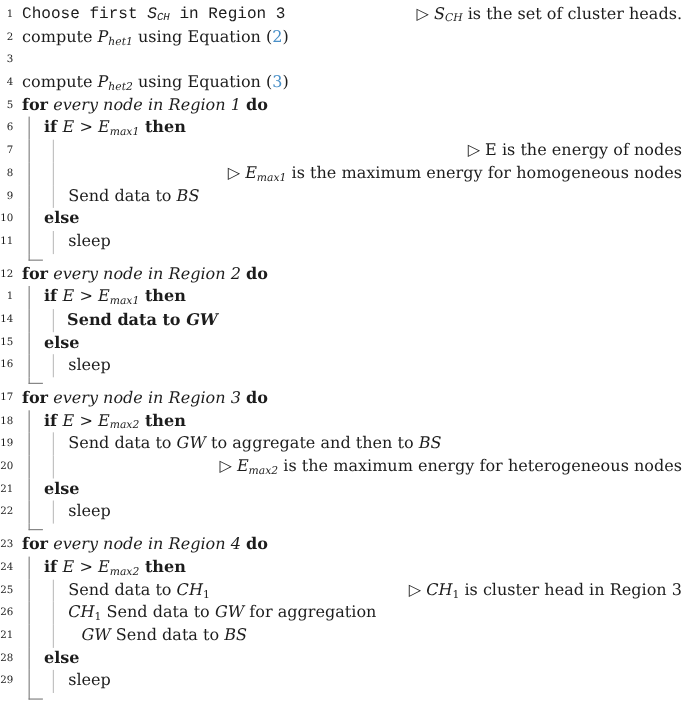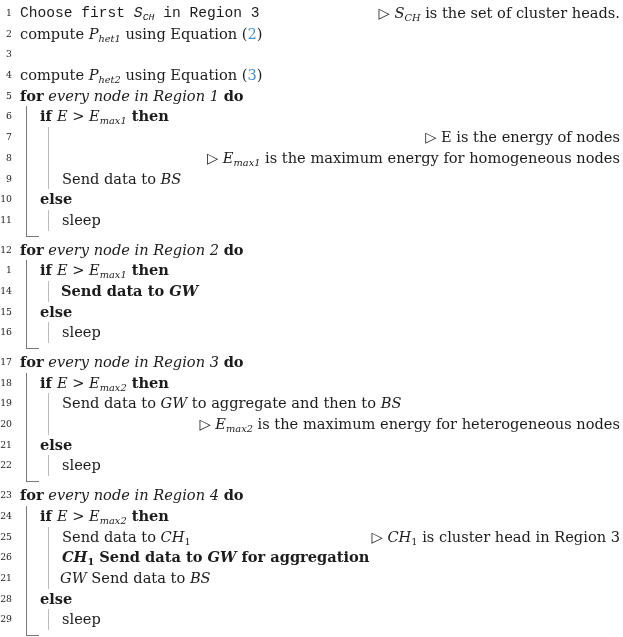--- a/index.html
+++ b/index.html
@@ -193,27 +193,27 @@
       <span class="num">25</span>
       <div class="vline o"></div>
       <div class="vline i"></div>
       <span class="content" style="left: 62px;"><span>Send data to </span><span class="s-i">CH</span><span class="s-sub">1</span></span>
       <span class="comment"><span>▷ </span><span class="s-i">CH</span><span class="s-sub">1</span><span> is cluster head in Region 3</span></span>
     </div>
     <div class="row">
       <span class="num">26</span>
       <div class="vline o"></div>
       <div class="vline i"></div>
-      <span class="content" style="left: 62px; font-weight: bold;"><span class="s-i">CH</span><span class="s-sub">1</span><span> Send data to </span><span class="s-i">GW</span><span> for aggregation</span></span>
+      <span class="content" style="left: 62px;"><span class="s-i">CH</span><span class="s-sub">1</span><span> Send data to </span><span class="s-i">GW</span><span> for aggregation</span></span>
     </div>
     <div class="row">
       <span class="num">21</span>
       <div class="vline o"></div>
       <div class="vline i"></div>
-      <span class="content" style="left: 60px; text-align: center;"><span class="s-i">GW</span><span> Send data to </span><span class="s-i">BS</span></span>
+      <span class="content" style="left: 74px; text-align: center;"><span class="s-i">GW</span><span> Send data to </span><span class="s-i">BS</span></span>
     </div>
     <div class="row">
       <span class="num">28</span>
       <div class="vline o"></div>
       <span class="content" style="left: 40px;"><span class="s-b">else</span></span>
     </div>
     <div class="row">
       <span class="num">29</span>
       <div class="vline o"></div>
       <div class="vline i"></div>

